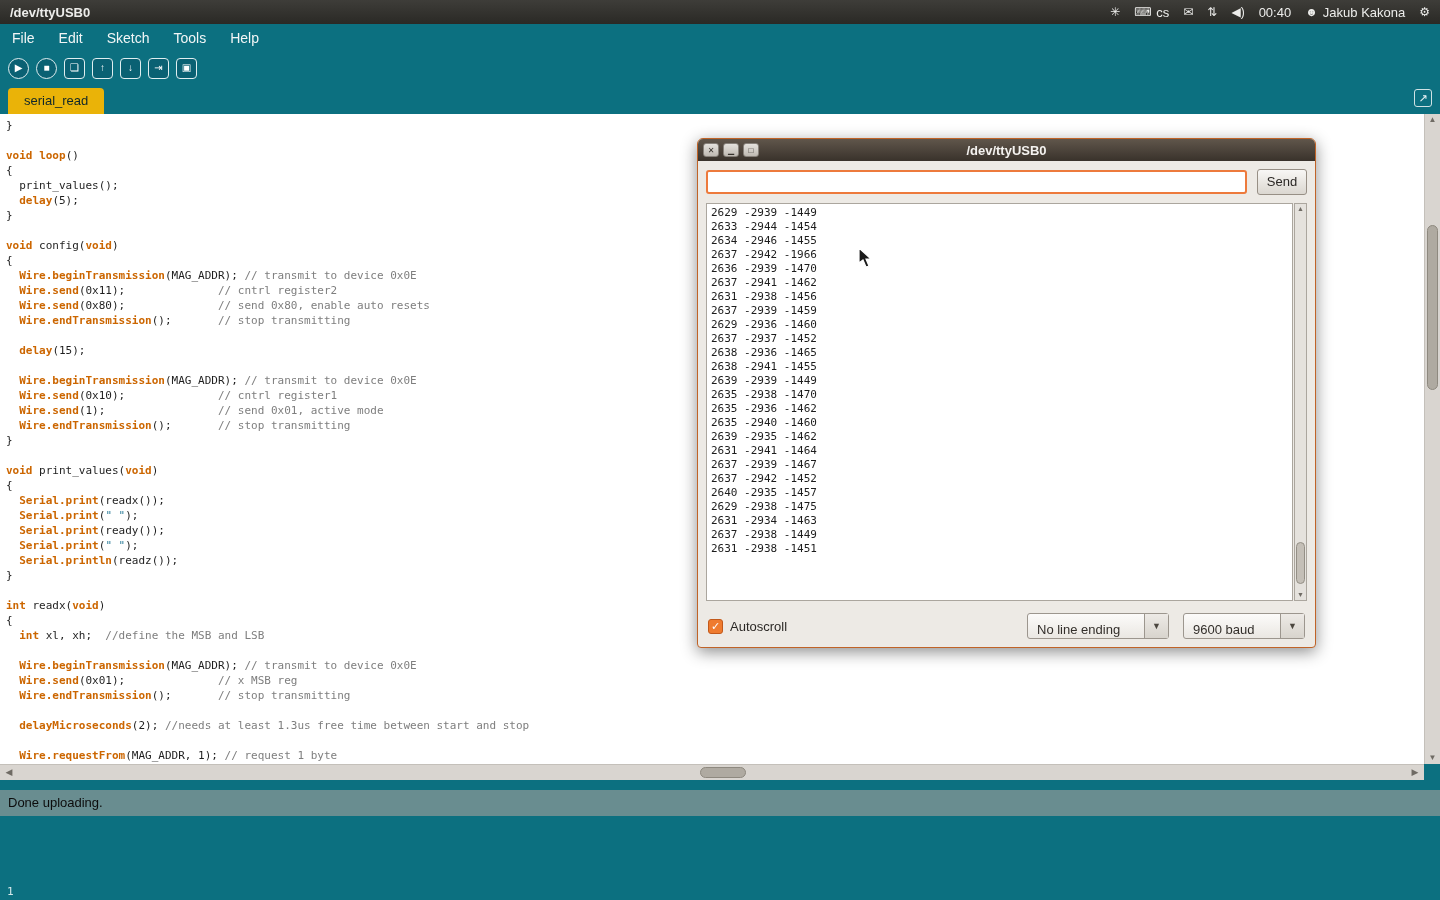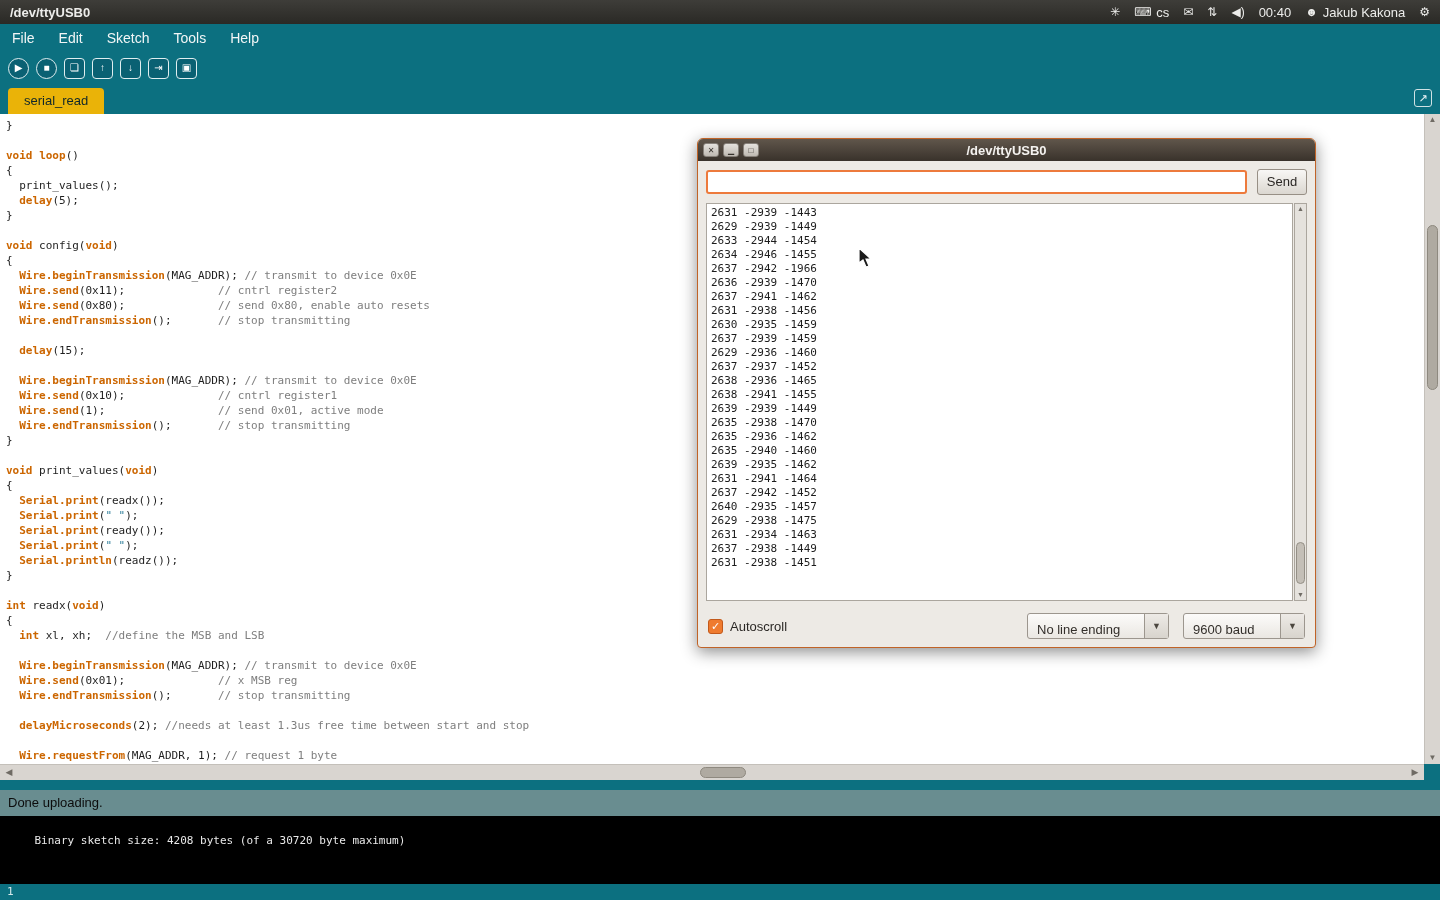--- a/index.html
+++ b/index.html
@@ -248,62 +248,58 @@
   <div class="hscroll">
     <div class="hs-arrow left">◀</div>
     <div class="hs-thumb"></div>
     <div class="hs-arrow right">▶</div>
   </div>
 
   <div class="statusbar">
     <span>Done uploading.</span>
   </div>
 
-  <div class="console">
-    <span>Binary sketch size: 4208 bytes (of a 30720 byte maximum)</span>
-  </div>
 
   <div class="footerbar">
     <span>1</span>
   </div>
 
   <div class="sm-window">
     <div class="sm-titlebar">
       <span class="sm-title">/dev/ttyUSB0</span>
       <div class="sm-winbtns">
           <div class="sm-winbtn">✕</div>
           <div class="sm-winbtn">▁</div>
           <div class="sm-winbtn">□</div>
         </div>
     </div>
     <div class="sm-inputrow">
       <input class="sm-input" type="text" value="" style="">
       <div class="sm-send">Send</div>
     </div>
     <div class="sm-output">
-        <div class="sm-line">2631 -2939 -1443</div>
         <div class="sm-line">2629 -2939 -1449</div>
         <div class="sm-line">2633 -2944 -1454</div>
         <div class="sm-line">2634 -2946 -1455</div>
         <div class="sm-line">2637 -2942 -1966</div>
         <div class="sm-line">2636 -2939 -1470</div>
         <div class="sm-line">2637 -2941 -1462</div>
         <div class="sm-line">2631 -2938 -1456</div>
-        <div class="sm-line">2630 -2935 -1459</div>
         <div class="sm-line">2637 -2939 -1459</div>
         <div class="sm-line">2629 -2936 -1460</div>
         <div class="sm-line">2637 -2937 -1452</div>
         <div class="sm-line">2638 -2936 -1465</div>
         <div class="sm-line">2638 -2941 -1455</div>
         <div class="sm-line">2639 -2939 -1449</div>
         <div class="sm-line">2635 -2938 -1470</div>
         <div class="sm-line">2635 -2936 -1462</div>
         <div class="sm-line">2635 -2940 -1460</div>
         <div class="sm-line">2639 -2935 -1462</div>
         <div class="sm-line">2631 -2941 -1464</div>
+        <div class="sm-line">2637 -2939 -1467</div>
         <div class="sm-line">2637 -2942 -1452</div>
         <div class="sm-line">2640 -2935 -1457</div>
         <div class="sm-line">2629 -2938 -1475</div>
         <div class="sm-line">2631 -2934 -1463</div>
         <div class="sm-line">2637 -2938 -1449</div>
         <div class="sm-line">2631 -2938 -1451</div>
       </div>
     <div class="sm-vscroll">
       <div class="sm-vs-arrow up">▲</div>
       <div class="sm-vs-thumb"></div>

